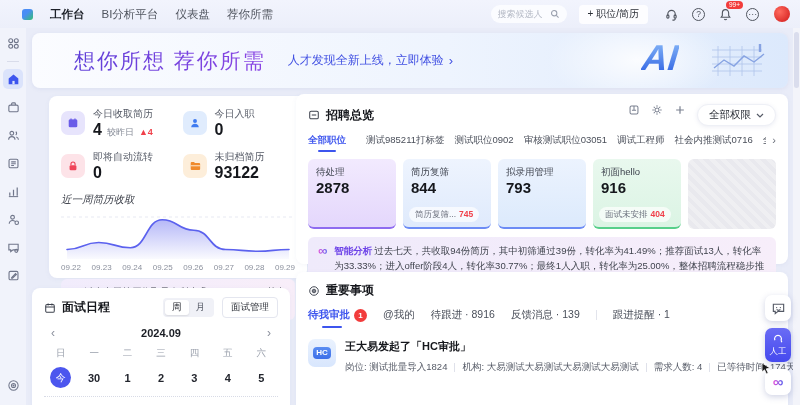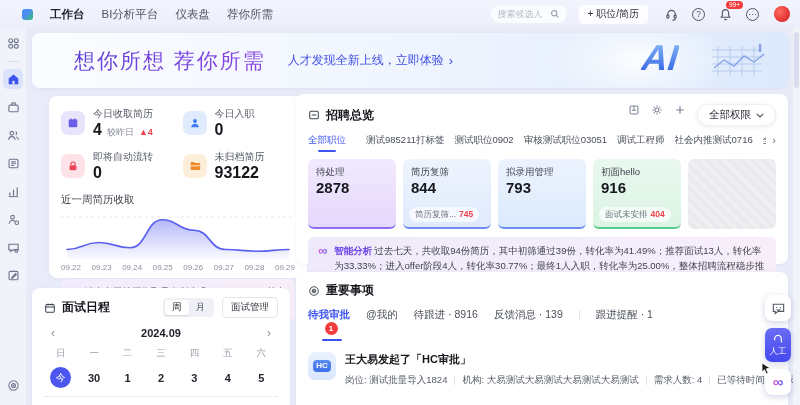--- a/index.html
+++ b/index.html
@@ -59,40 +59,40 @@
   .stat-icon { width:24px; height:24px; border-radius:7px; display:flex; align-items:center; justify-content:center; flex:none; }
   .ic-purple { background:#e7e4fc; color:#6a5ce8; }
   .ic-blue   { background:#e0ecfd; color:#3f7bf0; }
   .ic-pink   { background:#fde3e8; color:#ef4458; }
   .ic-orange { background:#fdeeda; color:#f08b2c; }
   .stat-label { font-size:10px; color:#555a66; }
   .stat-valrow { display:flex; align-items:baseline; gap:5px; margin-top:1px; }
   .stat-value { font-size:16px; font-weight:bold; color:#15171c; line-height:1.05; }
   .stat-suffix { font-size:9px; color:#868b97; }
   .stat-delta { font-size:9px; color:#f0404a; font-weight:bold; }
-  .trend-title { font-size:10.5px; color:#3b3f49; margin:11px 0 2px; }
+  .trend-title { font-size:10.5px; color:#3b3f49; margin:11px 0 2px;font-style:italic; }
   .trend-xlabels { display:flex; justify-content:space-between; font-size:8px; color:#8b909d; }
   .insight-box { margin-top:7px; border-radius:6px; padding:6px 8px; background:linear-gradient(90deg,#f1ecfc,#f8eef9);
                  display:flex; gap:6px; font-size:9.5px; color:#3d414b; line-height:1.55; align-items:flex-start; }
   .ai-infinity { font-size:13px; font-weight:bold; background:linear-gradient(90deg,#e84fd8,#5b61ee);
                  -webkit-background-clip:text; background-clip:text; color:transparent; line-height:1.15; flex:none; }
   .delta-red { color:#f0404a; font-weight:bold; }
 
   
   .card-header { display:flex; align-items:center; }
   .hdr-ic { color:#3c414c; display:flex; align-items:center; }
   .card-title { font-size:12px; font-weight:bold; color:#15171c; margin-left:6px; white-space:nowrap; }
   .hdr-right { margin-left:auto; display:flex; align-items:flex-start; gap:11px; color:#7a8090; }
   .hdr-right .hicon { cursor:pointer; display:flex; align-items:center; }
   .perm-btn { background:#fff; border:1px solid #eef0f6; box-shadow:0 1px 4px rgba(120,130,180,.14); border-radius:12px; height:22px;
               padding:0 11px; font-size:10.5px; color:#2a2e36; display:flex; align-items:center; gap:5px; cursor:pointer; white-space:nowrap; }
   .ov-tabrow { display:flex; align-items:flex-start; margin-top:8px; }
   .ov-tabs { display:flex; gap:10px; overflow:hidden; flex:1; font-size:9.5px; color:#4a4f5a; white-space:nowrap; align-items:flex-start; }
   .ov-tab { position:relative; padding-bottom:6px; cursor:pointer; }
-  .ov-tab.active { color:#3d55ee; font-weight:normal; }
+  .ov-tab.active { color:#3d55ee; font-weight:bold; }
   .ov-tab.active::after { content:""; position:absolute; left:50%; transform:translateX(-50%); bottom:1px; width:18px; height:2px; border-radius:2px; background:#3d55ee; }
   .ov-divider { width:1px; height:10px; background:#e2e4ec; margin-top:1px; }
   .ov-more { margin-left:6px; color:#6a6f7a; font-size:11px; cursor:pointer; }
   .stage-row { display:flex; gap:7px; margin-top:6px; }
   .stage-card { flex:1; border-radius:6px; padding:7px 8px 5px; height:70px; position:relative; cursor:pointer; }
   .stage-label { font-size:9.5px; color:#3e434e; white-space:nowrap; }
   .stage-value { font-size:15px; font-weight:bold; color:#15171c; margin-top:1px; line-height:1.1; }
   .stage-badge { position:absolute; left:6px; bottom:5px; background:rgba(255,255,255,0.68); border-radius:8px; font-size:8.5px; color:#6a6f7c; padding:1.5px 6px; white-space:nowrap; }
   .badge-value { color:#f0404a; margin-left:3px; font-weight:bold; }
   .sg-1 { background:linear-gradient(180deg,#f2eafe,#e4d7fc); border-bottom:2px solid #8f6cf0; }
@@ -101,21 +101,21 @@
   .sg-4 { background:linear-gradient(180deg,#e6f7fc,#d8f2fa); border-bottom:2px solid #49c7e8; }
   .sg-5 { background:linear-gradient(180deg,#e9f8ee,#dbf4e4); border-bottom:2px solid #57cf8a; }
   .sg-empty { background:repeating-linear-gradient(45deg,#efeff2 0 4px,#e9e9ee 4px 8px); cursor:default; }
   .ai-box { margin-top:8px; border-radius:6px; background:linear-gradient(90deg,#efeafb,#f7eefa); padding:7px 10px; display:flex; gap:7px;
             font-size:9.5px; line-height:1.55; color:#40444e; }
   .ai-label { color:#6d43e8; font-weight:bold; margin-right:2px; }
 
   
   .imp-tabs { display:flex; align-items:flex-start; gap:16px; margin-top:9px; font-size:10.5px; color:#4a4f5a; white-space:nowrap; }
   .imp-tab { position:relative; padding-bottom:7px; cursor:pointer; display:flex; align-items:center; }
-  .imp-tab.active { color:#3d55ee; font-weight:bold;flex-direction:column; }
+  .imp-tab.active { color:#3d55ee; font-weight:bold; }
   .imp-tab.active::after { content:""; position:absolute; left:14px; bottom:1px; width:20px; height:2px; border-radius:2px; background:#3d55ee; }
   .imp-badge { background:#f23c3c; color:#fff; border-radius:50%; width:13px; height:13px; display:inline-flex; align-items:center; justify-content:center; font-size:8px; margin-left:4px; font-weight:bold; }
   .imp-sep { width:1px; height:10px; background:#e2e4ec; margin-top:2px; }
   .imp-item { display:flex; gap:9px; margin-top:10px; cursor:pointer; }
   .hc-avatar { width:28px; height:28px; border-radius:7px; background:linear-gradient(180deg,#eaf2fe,#d8e6fd); display:flex; align-items:center; justify-content:center; flex:none; }
   .hc-inner { background:linear-gradient(180deg,#5a8df2,#3e6fe8); color:#fff; font-size:8px; font-weight:bold; border-radius:4px; padding:2px 3px; line-height:1; }
   .imp-title { font-size:11px; font-weight:bold; color:#15171c; }
   .imp-meta { font-size:9.5px; color:#555a66; margin-top:7px; display:flex; gap:7px; align-items:center; white-space:nowrap; }
   .meta-divider { width:1px; height:9px; background:#dfe1ea; }
 

